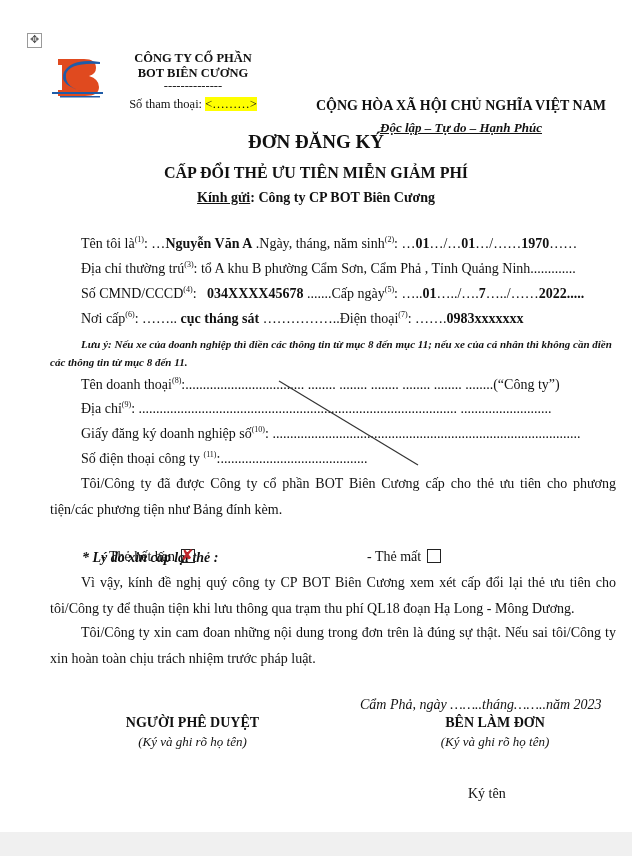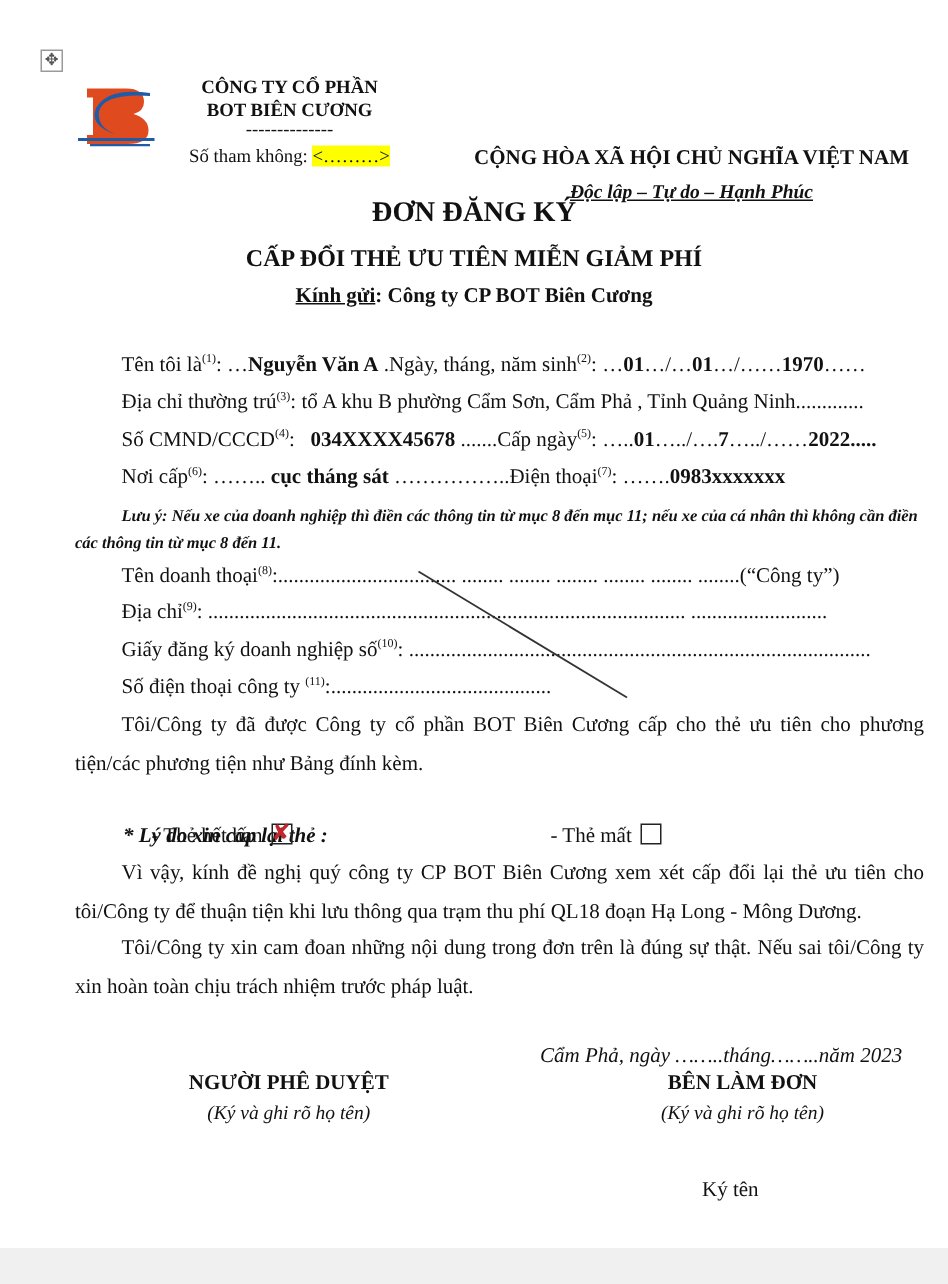--- a/index.html
+++ b/index.html
@@ -48,21 +48,21 @@
     <rect x="2" y="36" width="51" height="2" fill="#1f5ca8"></rect>
     <rect x="10" y="40" width="40" height="1.5" fill="#1f5ca8"></rect>
   </svg>
 
   <div class="company">
     <div>CÔNG TY CỔ PHẦN</div>
     <div>BOT BIÊN CƯƠNG</div>
     <div class="sep">--------------</div>
   </div>
   <div class="ref">
-    <span>Số tham không: </span><span class="hl">&lt;………&gt;</span>
+    <span>Số tham thoại: </span><span class="hl">&lt;………&gt;</span>
   </div>
 
   <div class="nation">CỘNG HÒA XÃ HỘI CHỦ NGHĨA VIỆT NAM</div>
   <div class="motto">Độc lập – Tự do – Hạnh Phúc</div>
 
   <div class="title1">ĐƠN ĐĂNG KÝ</div>
   <div class="title2">CẤP ĐỔI THẺ ƯU TIÊN MIỄN GIẢM PHÍ</div>
   <div class="dear"><u>Kính gửi</u><span>: Công ty CP BOT Biên Cương</span></div>
 
   <div class="line" style="left:81px; top:236px;">

